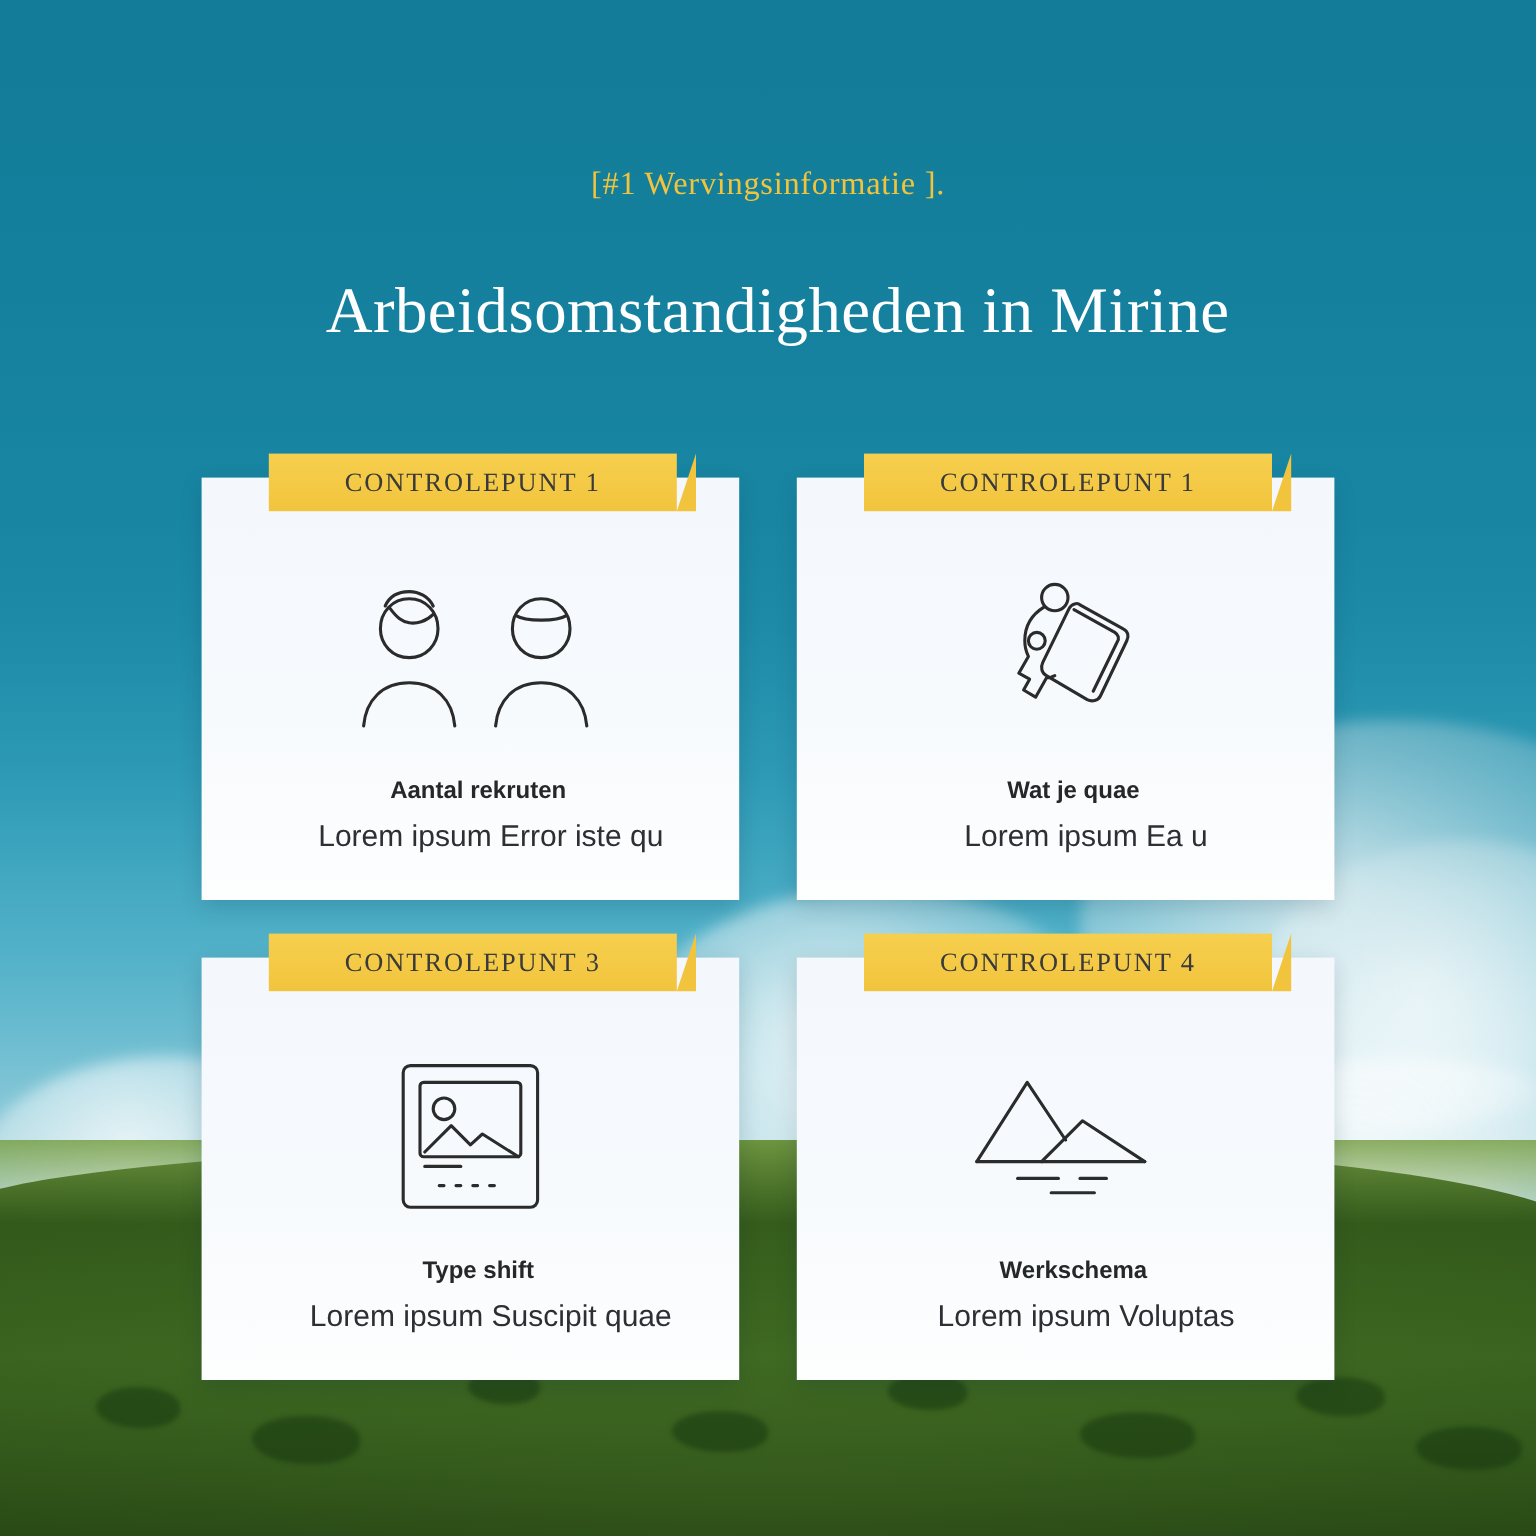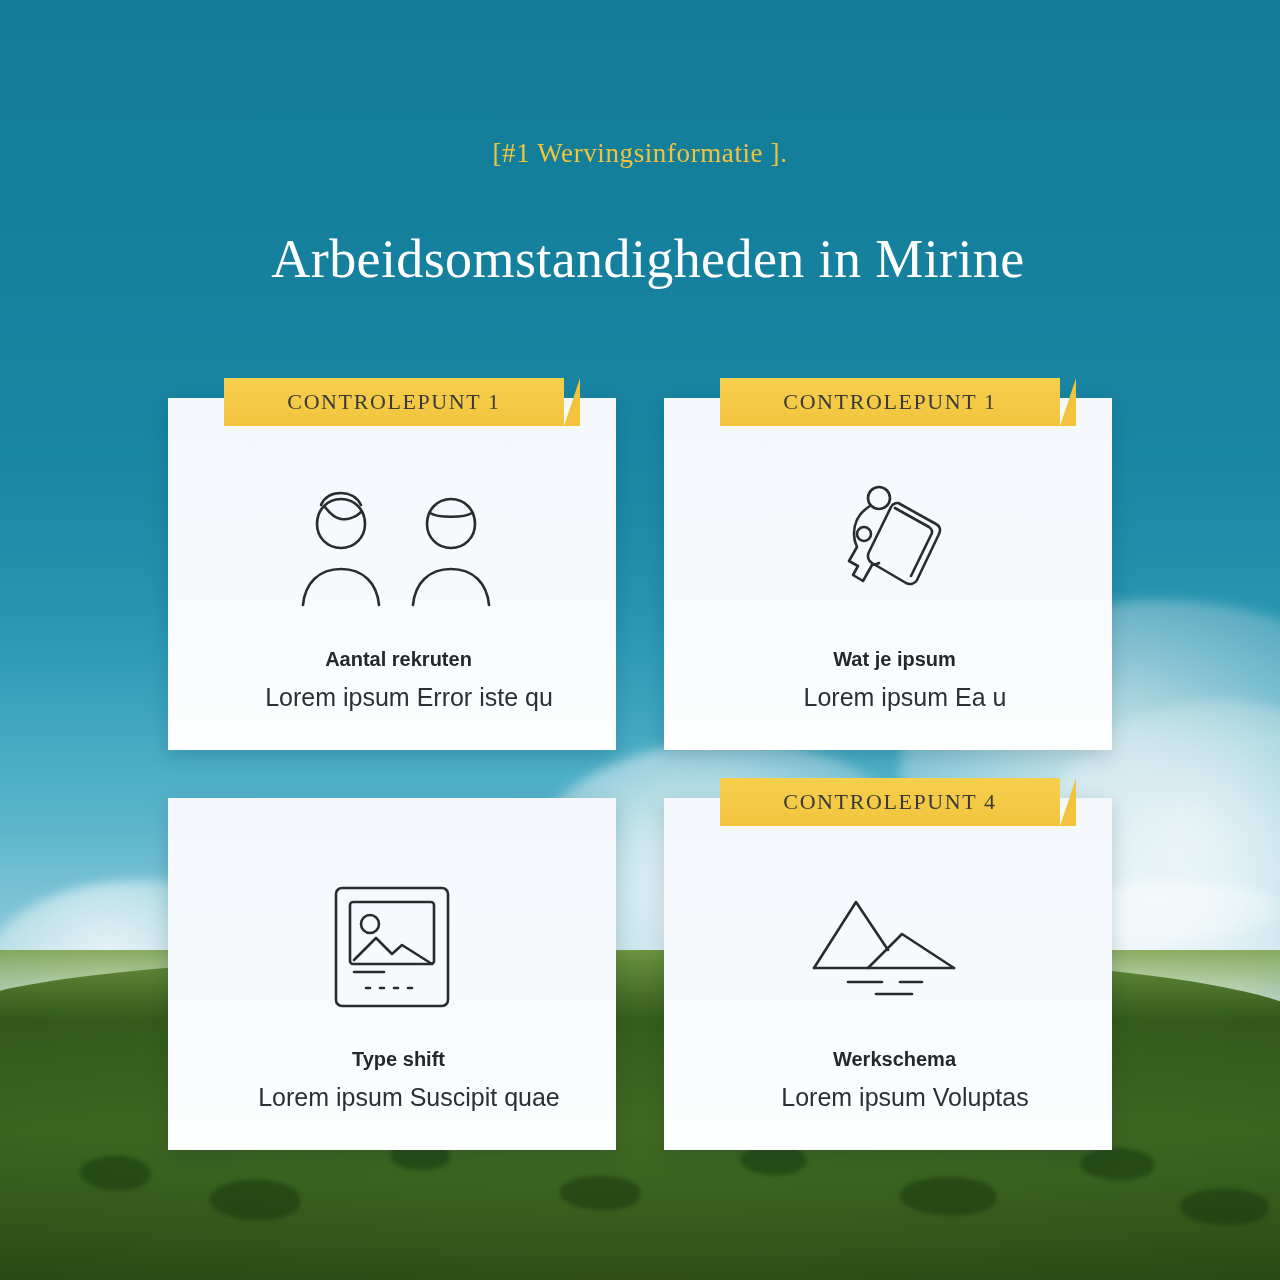--- a/index.html
+++ b/index.html
@@ -260,25 +260,26 @@
       <div class="ribbon">CONTROLEPUNT 1</div>
       <div class="icon-wrap">
         <svg width="130" height="130" viewBox="0 0 130 130" fill="none" stroke="#2b2b2b" stroke-width="2.6" stroke-linecap="round" stroke-linejoin="round">
           <circle cx="56" cy="16" r="11"></circle>
           <path d="M47 24c-10 6-16 16-16 28 0 5 1 9 3 13l-8 14 9 5-5 9 10 6 9-16c2 0 5-1 7-2"></path>
           <circle cx="41" cy="52" r="7"></circle>
           <path d="M77 22l36 20c4 2 5 6 3 10L94 98c-2 4-7 5-11 3L49 81c-4-2-5-7-3-11l22-45c2-4 7-5 9-3z"></path>
           <path d="M72 26l34 19c3 2 4 5 2 8L88 94"></path>
         </svg>
       </div>
-      <div class="card-title">Wat je ipsum</div>
+      <div class="card-title">Wat je quae</div>
       <div class="card-desc">Lorem ipsum Ea u</div>
     </div>
 
     <div class="card">
+      <div class="ribbon">CONTROLEPUNT 3</div>
       <div class="icon-wrap">
         <svg width="120" height="126" viewBox="0 0 120 126" fill="none" stroke="#2b2b2b" stroke-width="2.6" stroke-linecap="round" stroke-linejoin="round">
           <rect x="4" y="4" width="112" height="118" rx="6"></rect>
           <rect x="18" y="18" width="84" height="62" rx="3"></rect>
           <circle cx="38" cy="40" r="9"></circle>
           <path d="M22 76l22-22 16 16 10-9 30 19"></path>
           <path d="M22 88h30"></path>
           <path d="M34 104h4M48 104h4M62 104h4M76 104h4"></path>
         </svg>
       </div>

